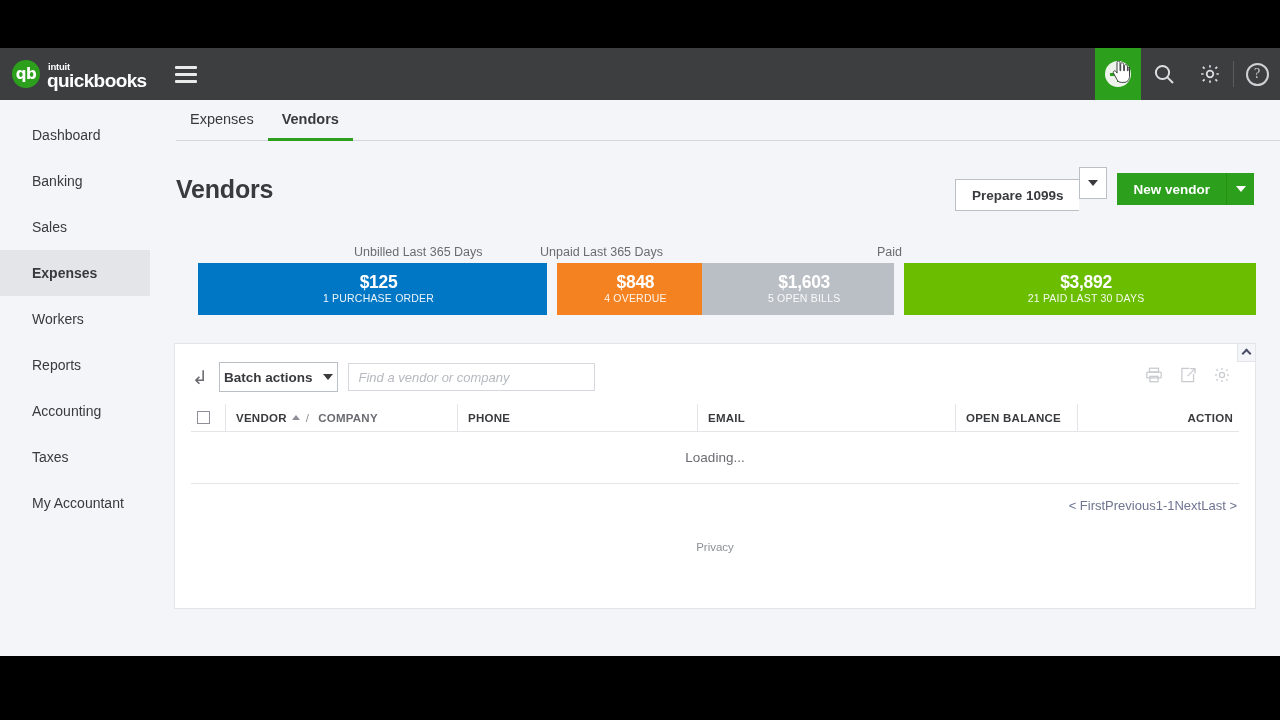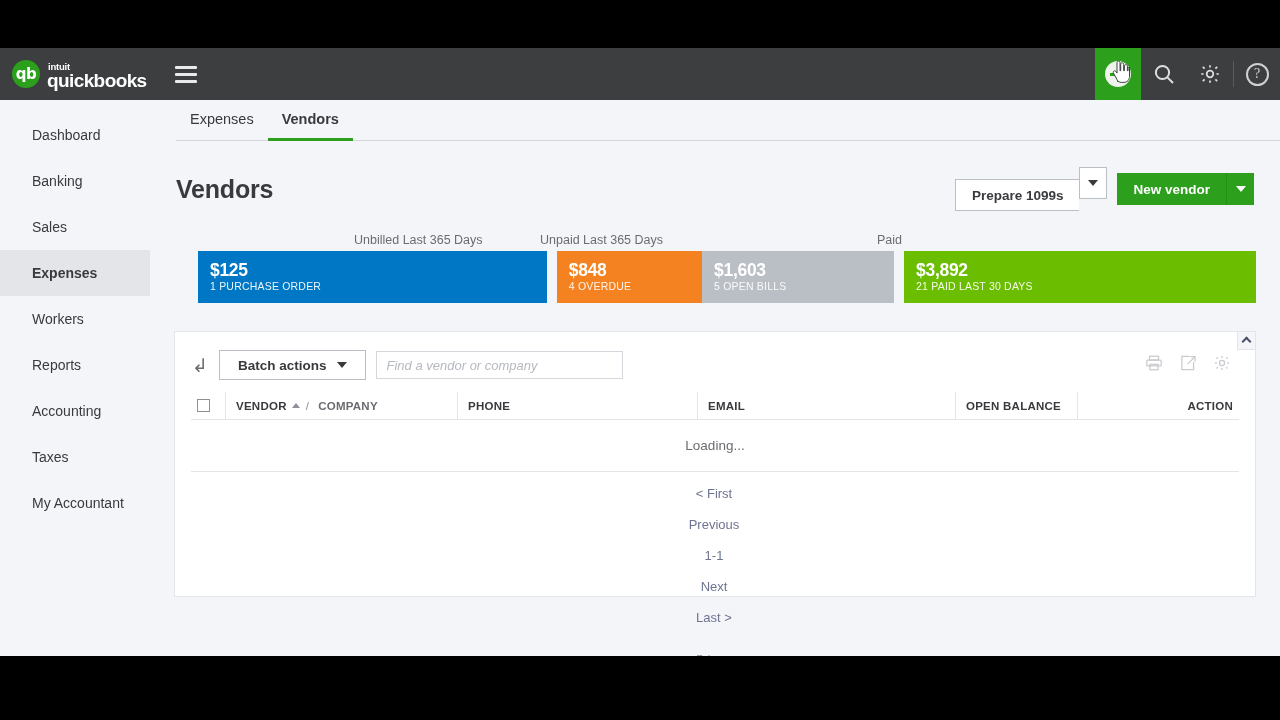--- a/index.html
+++ b/index.html
@@ -197,21 +197,21 @@
     cursor:pointer;
     border-left: 1px solid #239016;
   }
   .caret-dn {
     width:0;height:0;border-left:5px solid transparent;
     border-right:5px solid transparent;border-top:6px solid #393a3d;
   }
   .caret-dn.white { border-top-color:#fff; }
 
   
-  .moneybar-wrap { padding: 0 24px; margin-top: 22px; }
+  .moneybar-wrap { padding: 0 24px; margin-top: 34px; text-align: center; }
   .mb-labels { position: relative; height: 18px; }
   .mb-label {
     position: absolute;
     font-size: 12.5px; color: #6b6c72;
     white-space: nowrap;
   }
   .mb-bars {
     display: flex; height: 52px;
     background: #f4f5f8;
     padding-left: 24px;
@@ -264,21 +264,21 @@
   .sort-arrow-icon {
     width: 18px; height: 20px;
     display:flex; align-items:center; justify-content:center;
     cursor: pointer;
     color: #6b6c72;
     font-size: 19px;
     font-family: "DejaVu Sans", sans-serif;
   }
   .batch-btn {
     border: 1px solid #babec5; background:#fff;
-    height: 30px; padding: 0 18px;
+    height: 30px; padding: 0 4px;
     display:flex; align-items:center; gap: 10px;
     font-size: 13.5px; font-weight:bold; color:#393a3d;
     cursor:pointer;
   }
   .caret-sm {
     width:0;height:0;border-left:5px solid transparent;
     border-right:5px solid transparent;border-top:6px solid #393a3d;
   }
   .find-input {
     width: 247px; height: 28px;
@@ -329,23 +329,23 @@
   .slash { color:#8d9096; font-weight:normal; margin: 0 9px 0 0; }
   .company-lbl { color:#6b6c72; font-weight:bold; }
   .loading-row {
     height: 52px;
     display:flex; align-items:center; justify-content:center;
     font-size: 13.5px; color:#6b6c72;
     border-bottom: 1px solid #e3e5e8;
   }
   .pager {
     display:flex; align-items:center; justify-content:flex-end;
-    gap: 16px;
+    gap: 0;
     padding: 14px 2px 0 0;
-    font-size: 13px; color: #6e7491; flex-direction: column;
+    font-size: 13px; color: #6e7491;
   }
   .pager span { cursor: pointer; }
   .pager span.cur { cursor: default; }
   .privacy {
     text-align:center;
     font-size: 11.5px; color: #8d9096;
     padding-top: 28px;
     cursor:pointer;
   }
 </style>

